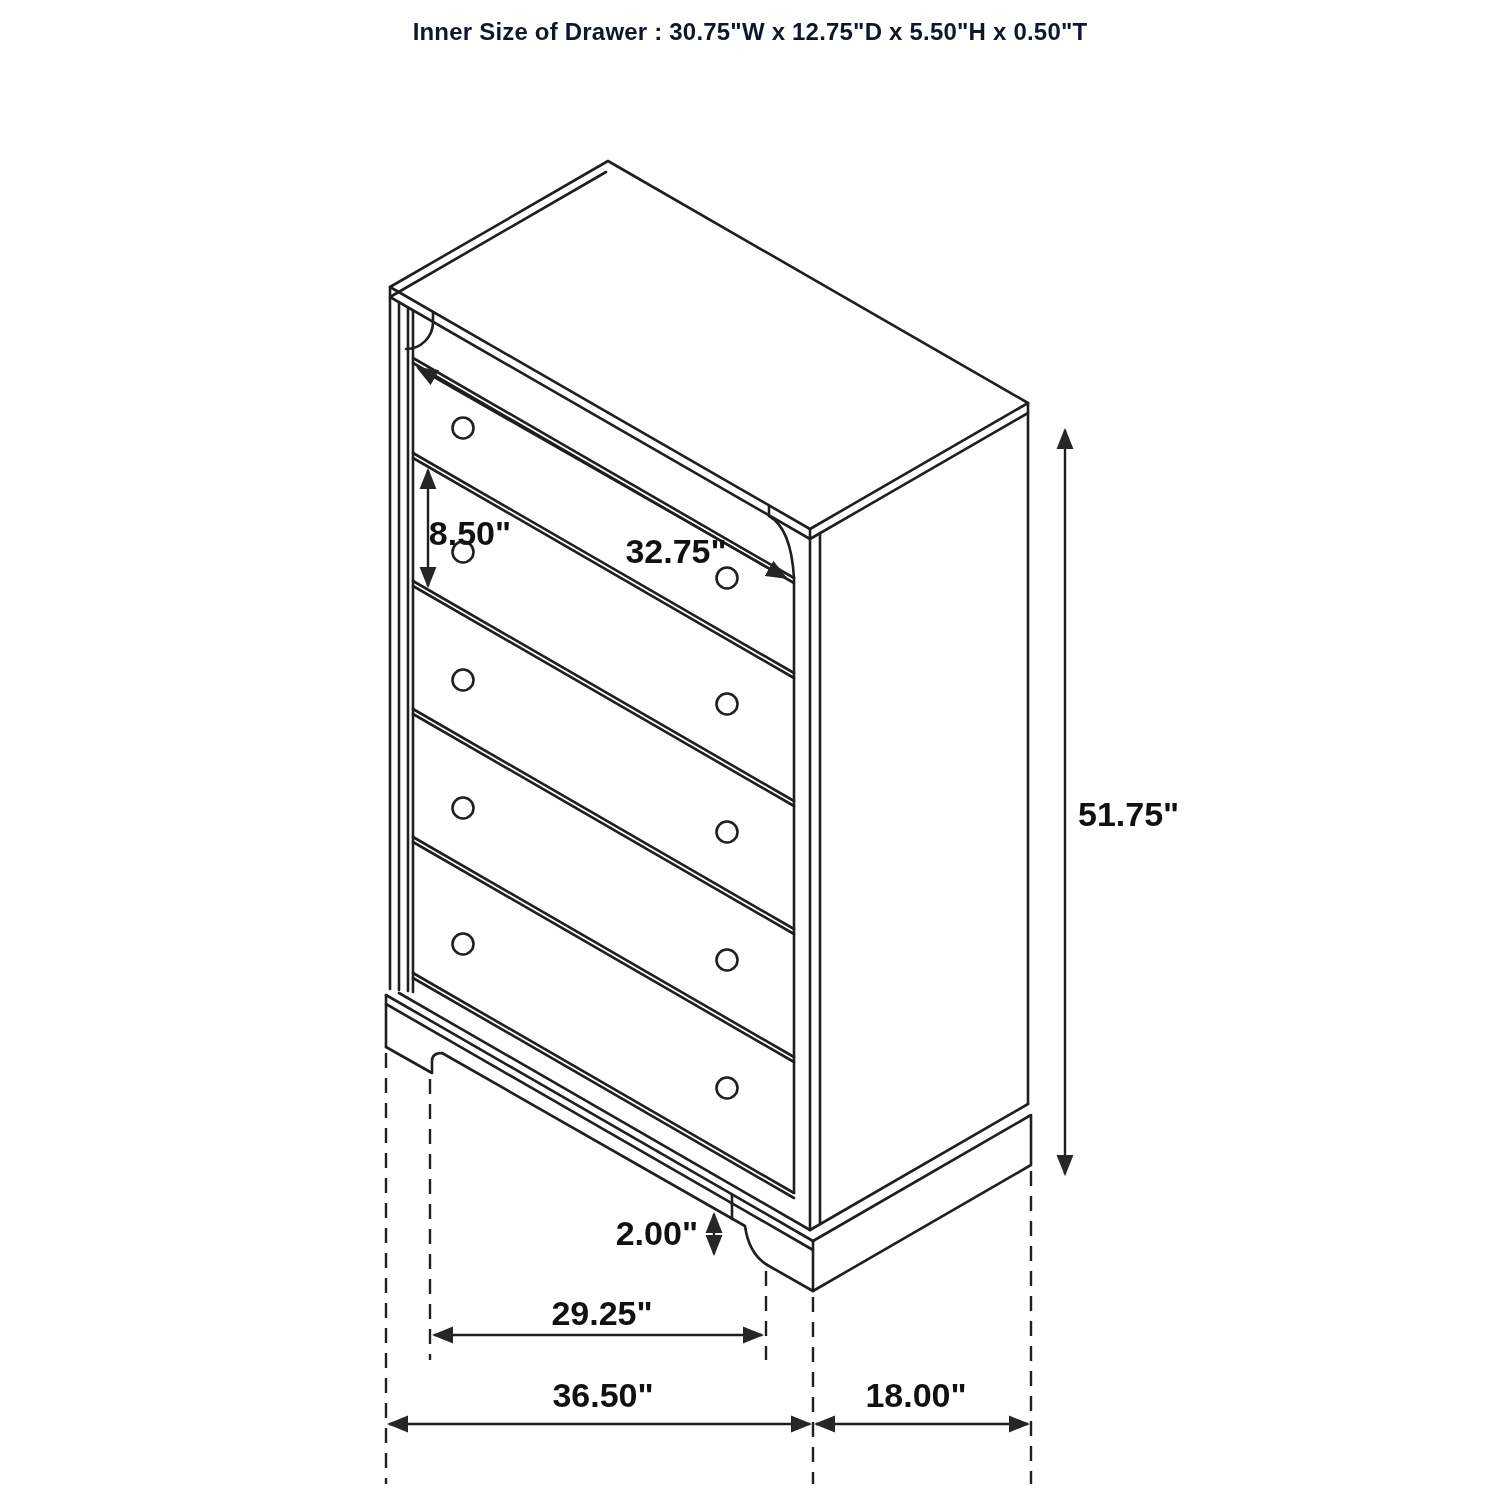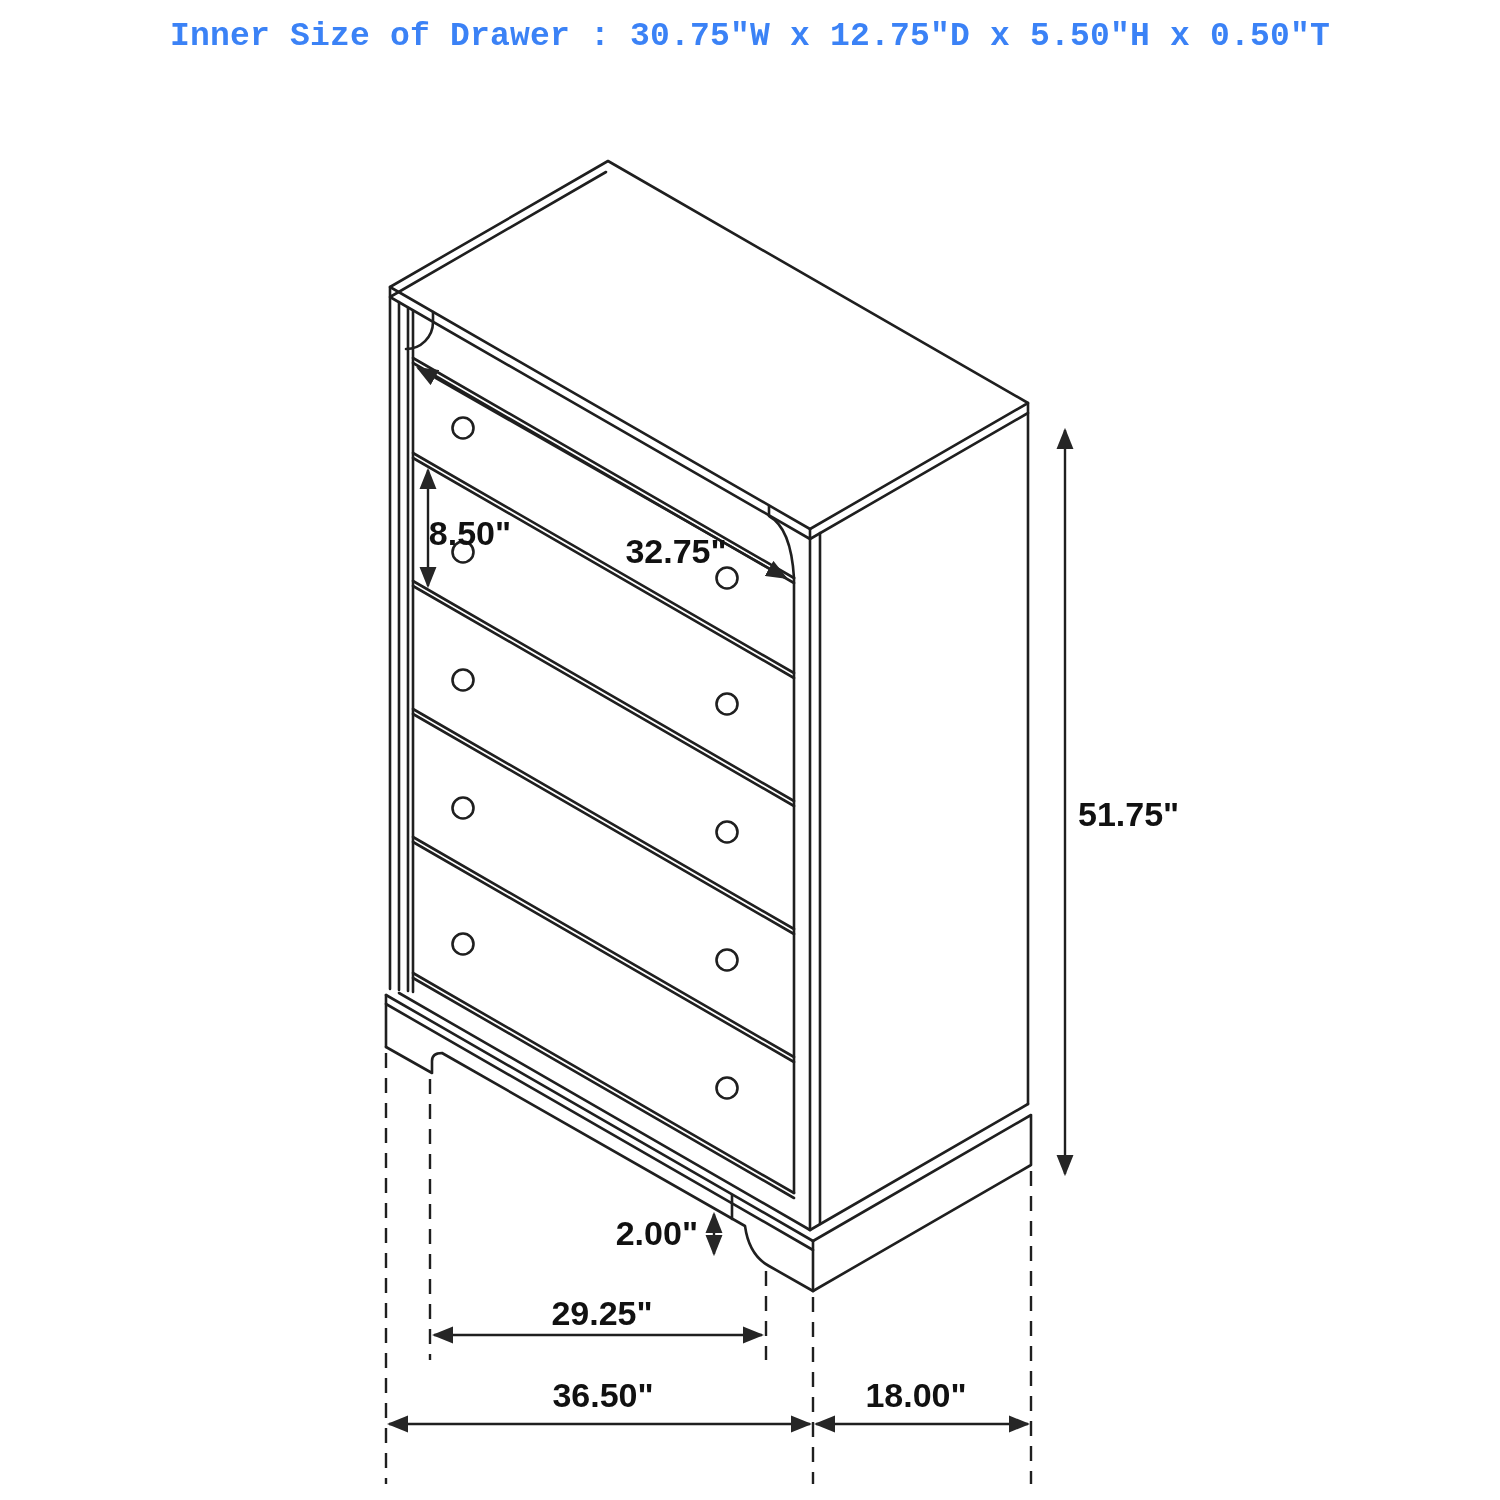--- a/index.html
+++ b/index.html
@@ -15,25 +15,24 @@
     overflow: hidden;
     font-family: "Liberation Sans", sans-serif;
   }
   .diagram-title {
     position: absolute;
     top: 18px;
     left: 0;
     width: 100%;
     text-align: center;
     font-weight: bold;
-    font-size: 33px;
+    font-size: 24px;
     letter-spacing: 0.2px;
-    color: #3b82f6;
+    color: #0f172a;
     white-space: nowrap;
-    font-family: Liberation Mono, monospace;
   }
   svg.drawing {
     position: absolute;
     left: 0;
     top: 0;
     width: 1500px;
     height: 1500px;
   }
   .ln path, .ln circle {
     fill: none;

